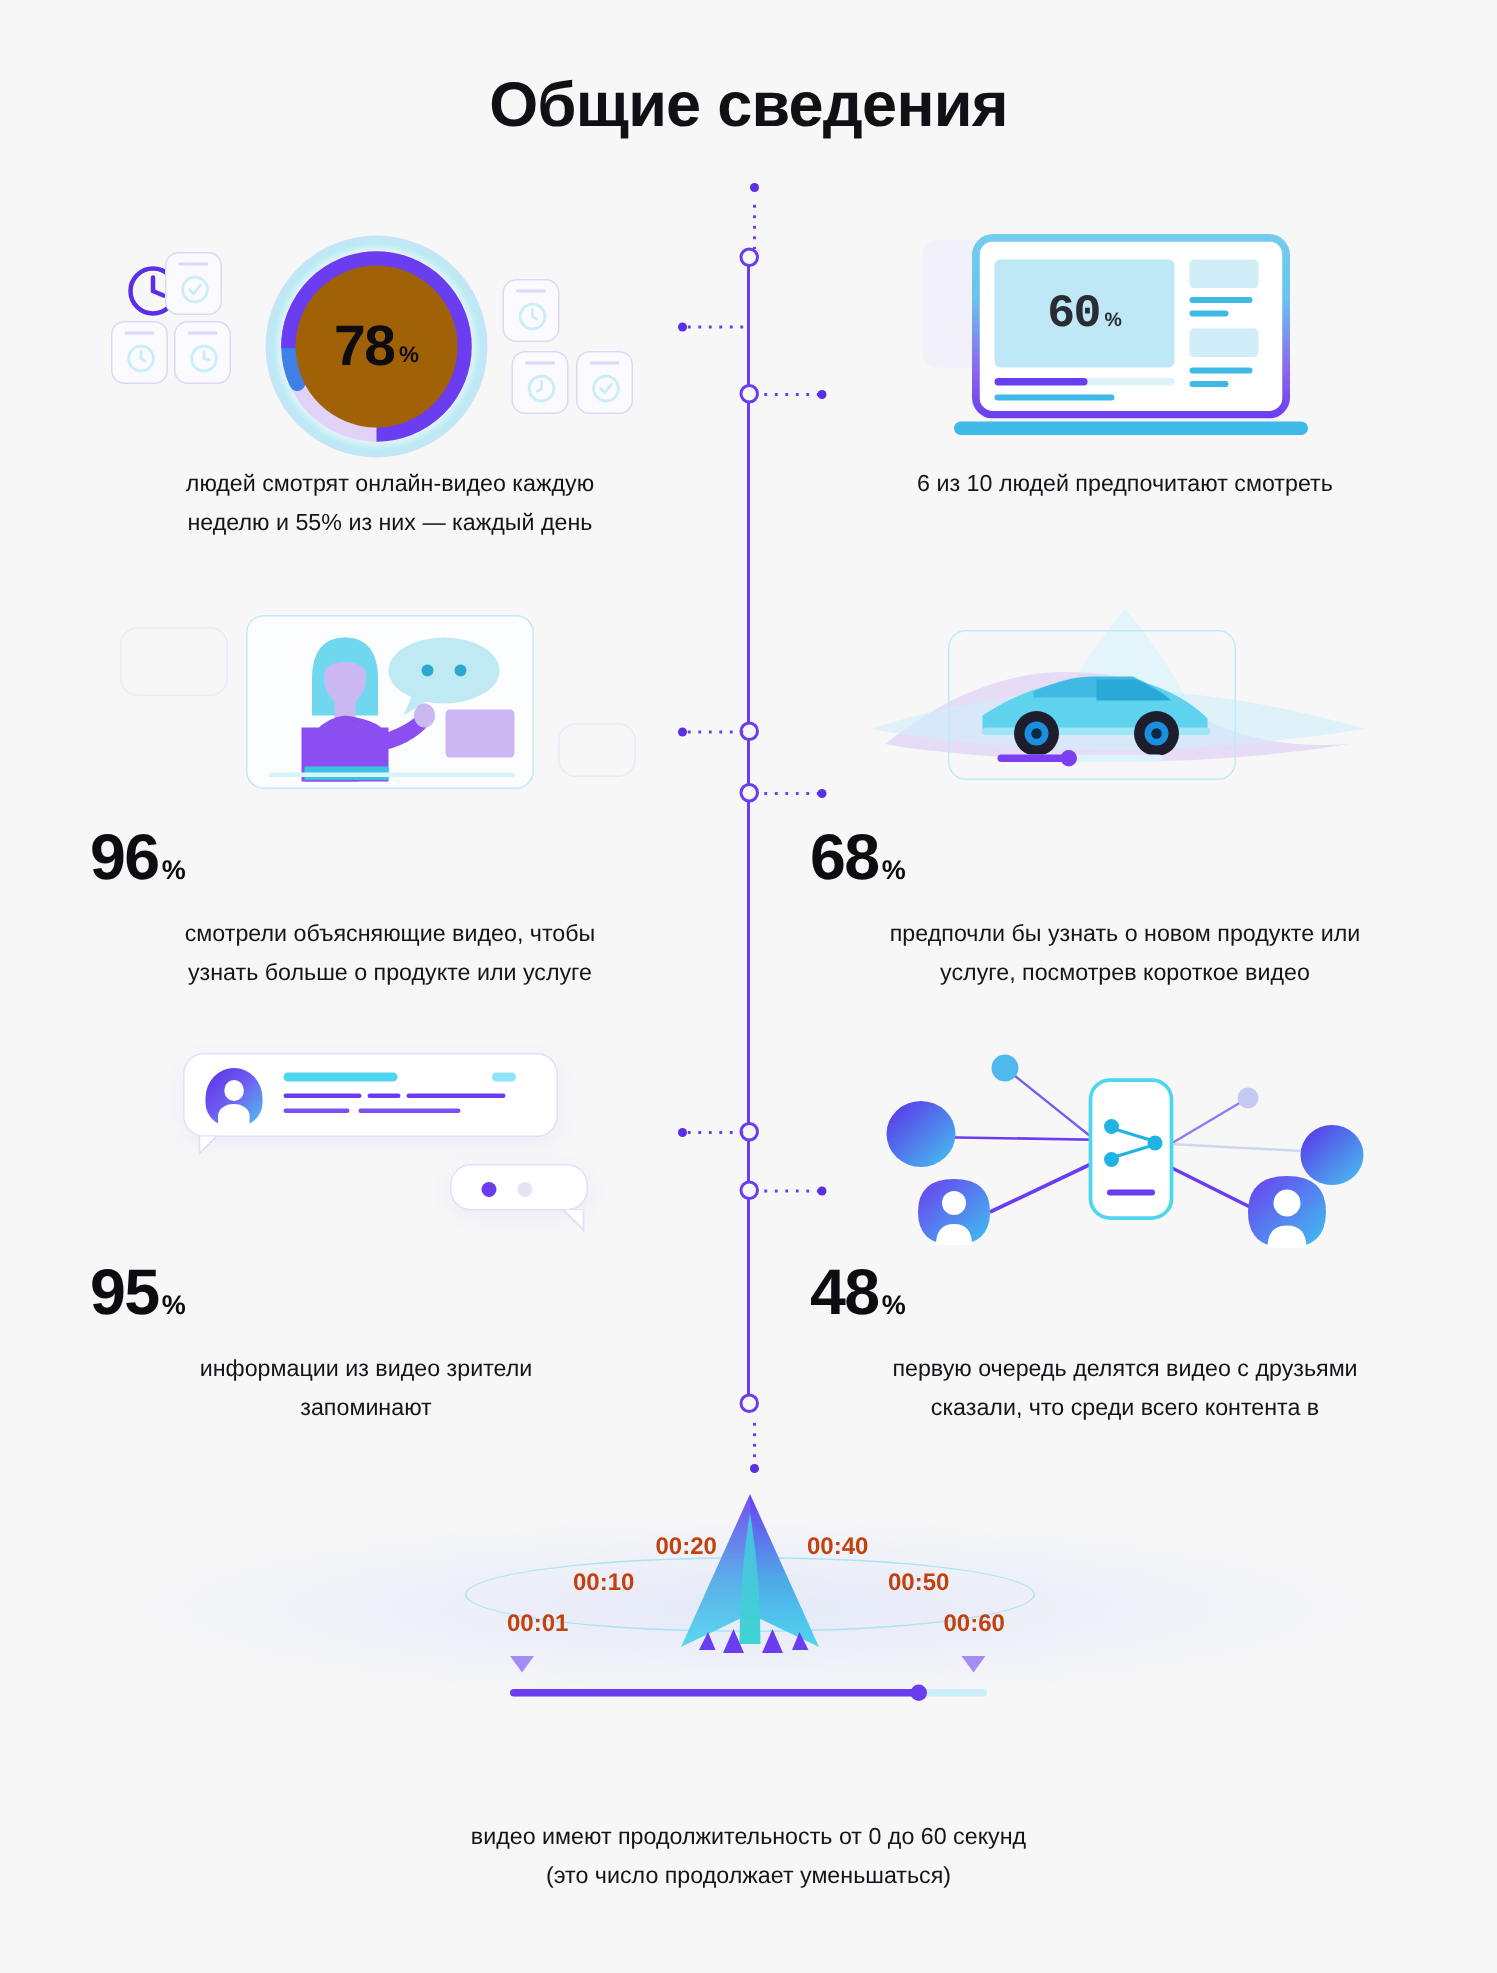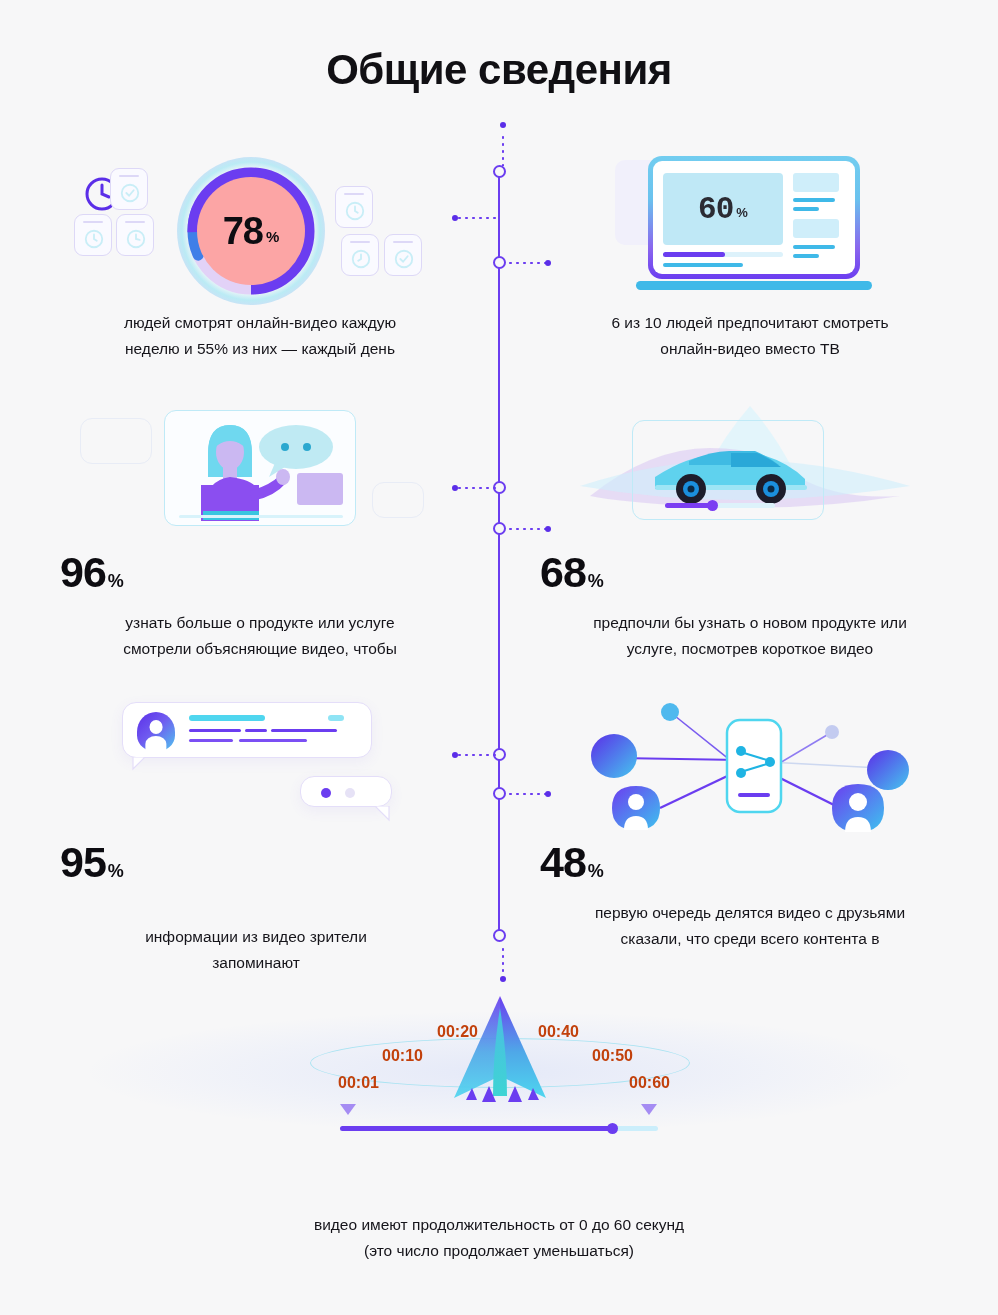--- a/index.html
+++ b/index.html
@@ -89,21 +89,21 @@
   }
   .donut-glow {
     position: absolute; inset: -6px;
     border-radius: 50%;
     background: radial-gradient(circle, rgba(255,255,255,0) 58%, rgba(137,225,242,0.55) 66%, rgba(196,169,248,0.45) 80%, rgba(247,247,248,0) 100%);
   }
   .donut-center {
     position: absolute;
     inset: 14px;
     border-radius: 50%;
-    background: #fca5a5;
+    background: #a16207;
     display: flex; align-items: center; justify-content: center;
   }
   .donut-center .num { font-size: 38px; font-weight: 800; color: #0d0c11; letter-spacing: -1px; }
   .donut-center .sym { font-size: 15px; font-weight: 700; color: #0d0c11; margin-left: 3px; margin-top: 10px; }
 
   
   .icard {
     position: absolute;
     border: 1.5px solid #ddd8f7;
     border-radius: 9px;
@@ -359,21 +359,20 @@
       <div class="lp-line" style="left:140px; top:46px; width:26px; height:4px; background:#3fb9e8;"></div>
       <div class="lp-line" style="left:140px; top:58px; width:46px; height:19px; background:#cfeefa;"></div>
       <div class="lp-line" style="left:140px; top:84px; width:42px; height:4px; background:#3fb9e8;"></div>
       <div class="lp-line" style="left:140px; top:93px; width:26px; height:4px; background:#3fb9e8;"></div>
     </div>
     <div class="laptop-base" style="left:96px; top:131px; width:236px;"></div>
   </div>
 
   <div class="stat-caption" style="position:absolute; left:540px; top:310px; width:420px;">
     <div>6 из 10 людей предпочитают смотреть</div>
-    <div>онлайн-видео вместо ТВ</div>
   </div>
 
   <div class="stat" style="left:60px; top:400px; width:400px;">
     <div class="ghost-frame" style="left:20px; top:18px; width:72px; height:46px;"></div>
     <div class="ghost-frame" style="left:312px; top:82px; width:52px; height:36px;"></div>
 
     <div class="frame" style="left:104px; top:10px; width:192px; height:116px;">
       <svg width="192" height="116" viewBox="0 0 192 116">
 
         <ellipse cx="131" cy="36" rx="37" ry="22" fill="#bfeaf3"></ellipse>
@@ -404,22 +403,22 @@
 
         <rect x="14" y="104" width="164" height="3" rx="1.5" fill="#d8f3fb"></rect>
       </svg>
     </div>
   </div>
 
   <div class="big-pct" style="position:absolute; left:60px; top:548px; width:400px;">
     <span class="num">96</span><span class="sym">%</span>
   </div>
   <div class="stat-caption" style="position:absolute; left:50px; top:610px; width:420px;">
+    <div>смотрели объясняющие видео, чтобы</div>
     <div>узнать больше о продукте или услуге</div>
-    <div>смотрели объясняющие видео, чтобы</div>
   </div>
 
   <div class="stat" style="left:540px; top:400px; width:420px;">
     <svg width="330" height="130" viewBox="0 0 330 130" style="position:absolute;left:40px;top:4px;">
       <path d="M170 2 q26 30 42 62 q-42 8 -84 0 q16 -32 42 -62 Z" fill="#dff4fb" opacity="0.85"></path>
       <path d="M10 92 q60 -48 120 -48 q60 0 90 30 q40 22 100 18 q-100 16 -210 10 q-70 -4 -100 -10 Z" fill="#d9c7f3" opacity="0.55"></path>
       <path d="M0 82 q80 -26 160 -26 q80 0 170 26 q-90 14 -170 14 q-80 0 -160 -14 Z" fill="#cfeefb" opacity="0.6"></path>
     </svg>
 
     <div class="frame" style="left:92px; top:20px; width:192px; height:100px; background:transparent;">
@@ -469,21 +468,21 @@
       <div style="position:absolute;left:44px;top:11px;width:10px;height:10px;border-radius:50%;background:#e6e2f6;"></div>
       <svg width="18" height="16" viewBox="0 0 18 16" style="position:absolute;left:72px;top:29px;">
         <path d="M2 0 L16 0 L16 14 Z" fill="#ffffff" stroke="#e4def9" stroke-width="1.2"></path>
       </svg>
     </div>
   </div>
 
   <div class="big-pct" style="position:absolute; left:60px; top:838px; width:400px;">
     <span class="num">95</span><span class="sym">%</span>
   </div>
-  <div class="stat-caption" style="position:absolute; left:56px; top:900px; width:400px;margin-top:24px;">
+  <div class="stat-caption" style="position:absolute; left:44px; top:900px; width:400px;">
     <div>информации из видео зрители</div>
     <div>запоминают</div>
   </div>
 
   <div class="stat" style="left:540px; top:690px; width:420px;">
     <svg width="420" height="150" viewBox="0 0 420 150" style="position:absolute;left:0;top:0;">
       <line x1="130" y1="22" x2="200" y2="78" stroke="#7a5cf0" stroke-width="1.6"></line>
       <line x1="292" y1="42" x2="228" y2="80" stroke="#8f7cf2" stroke-width="1.6"></line>
       <line x1="78" y1="68" x2="200" y2="70" stroke="#6b3df0" stroke-width="1.8"></line>
       <line x1="228" y1="72" x2="340" y2="78" stroke="#cdd8f0" stroke-width="1.6"></line>

